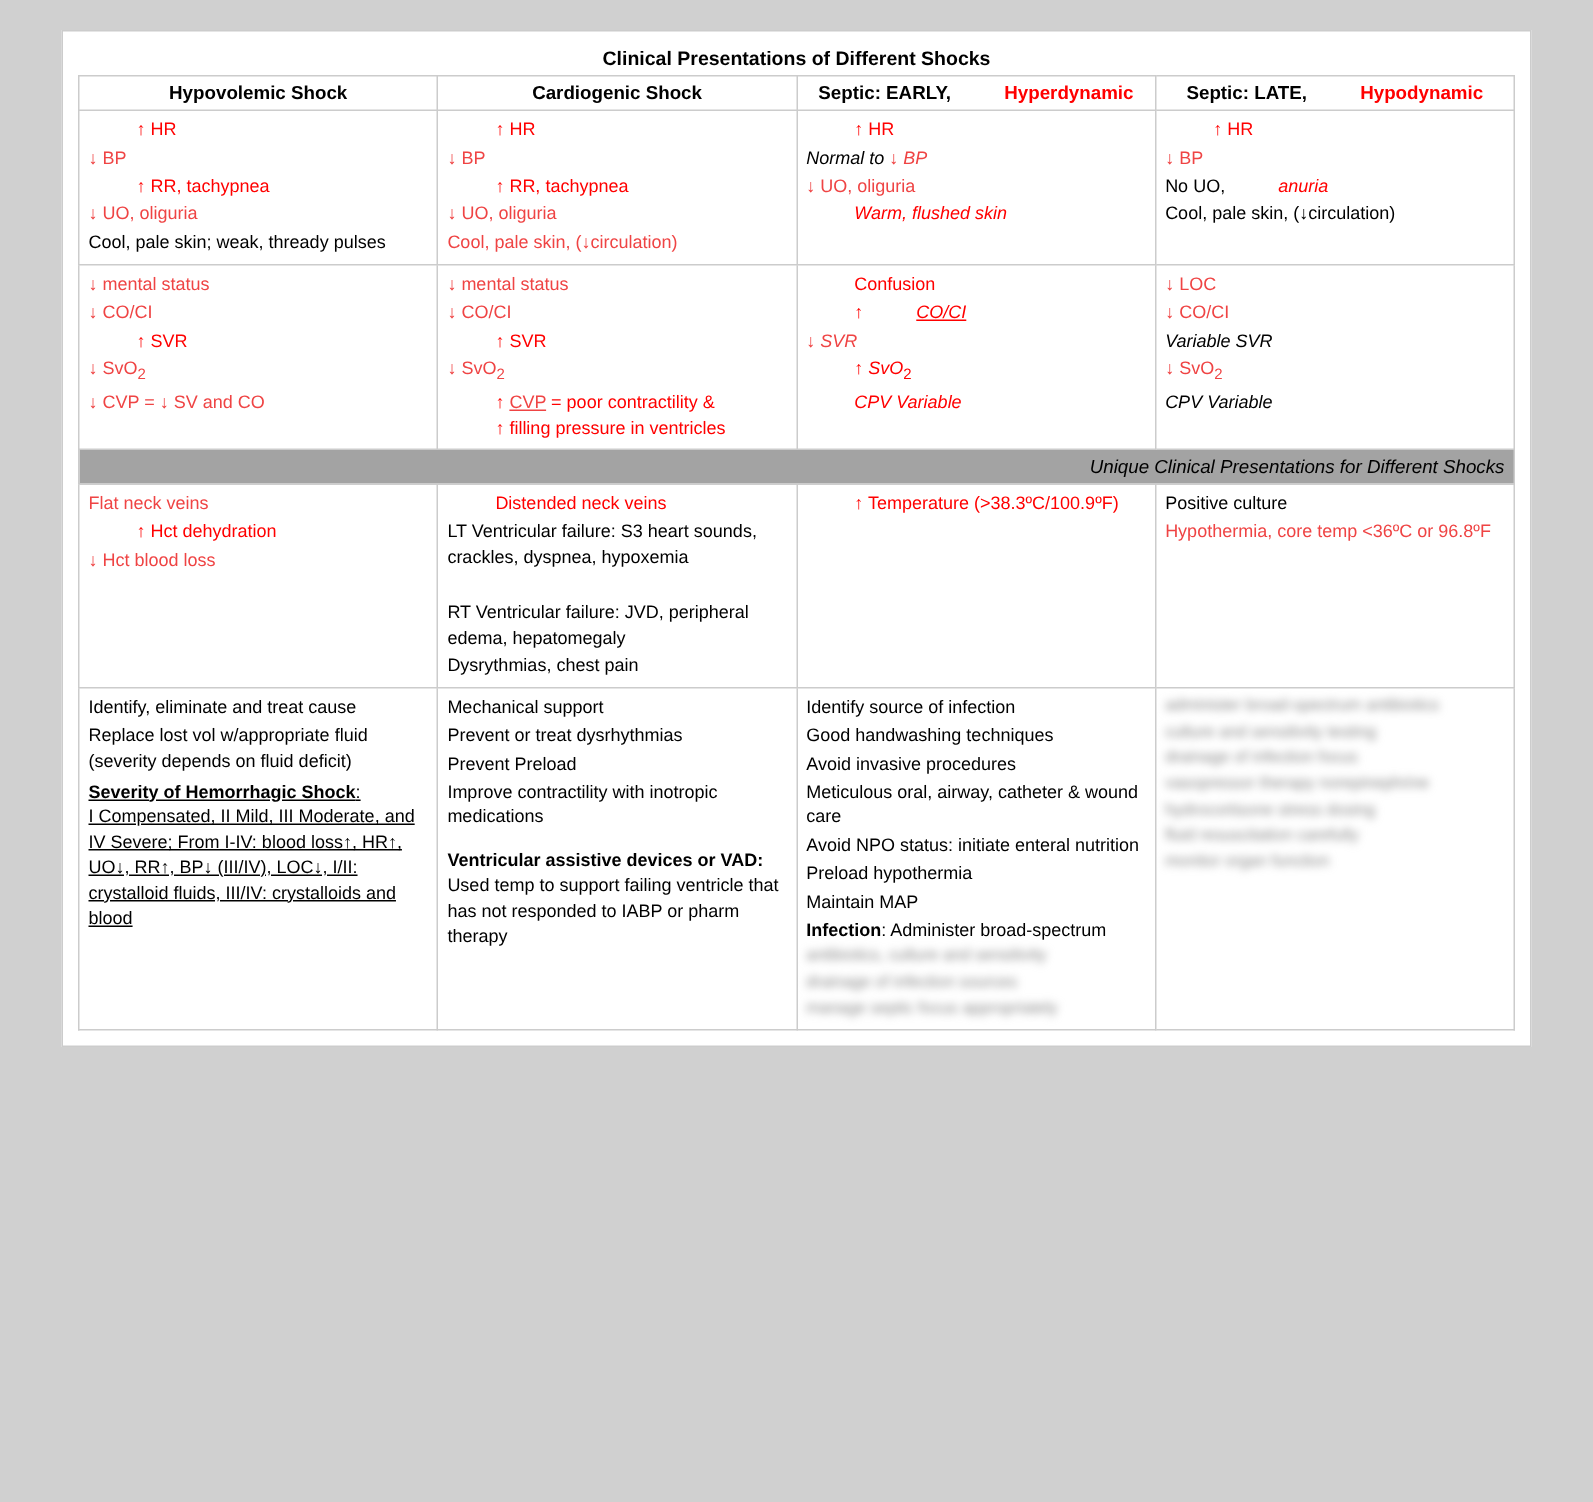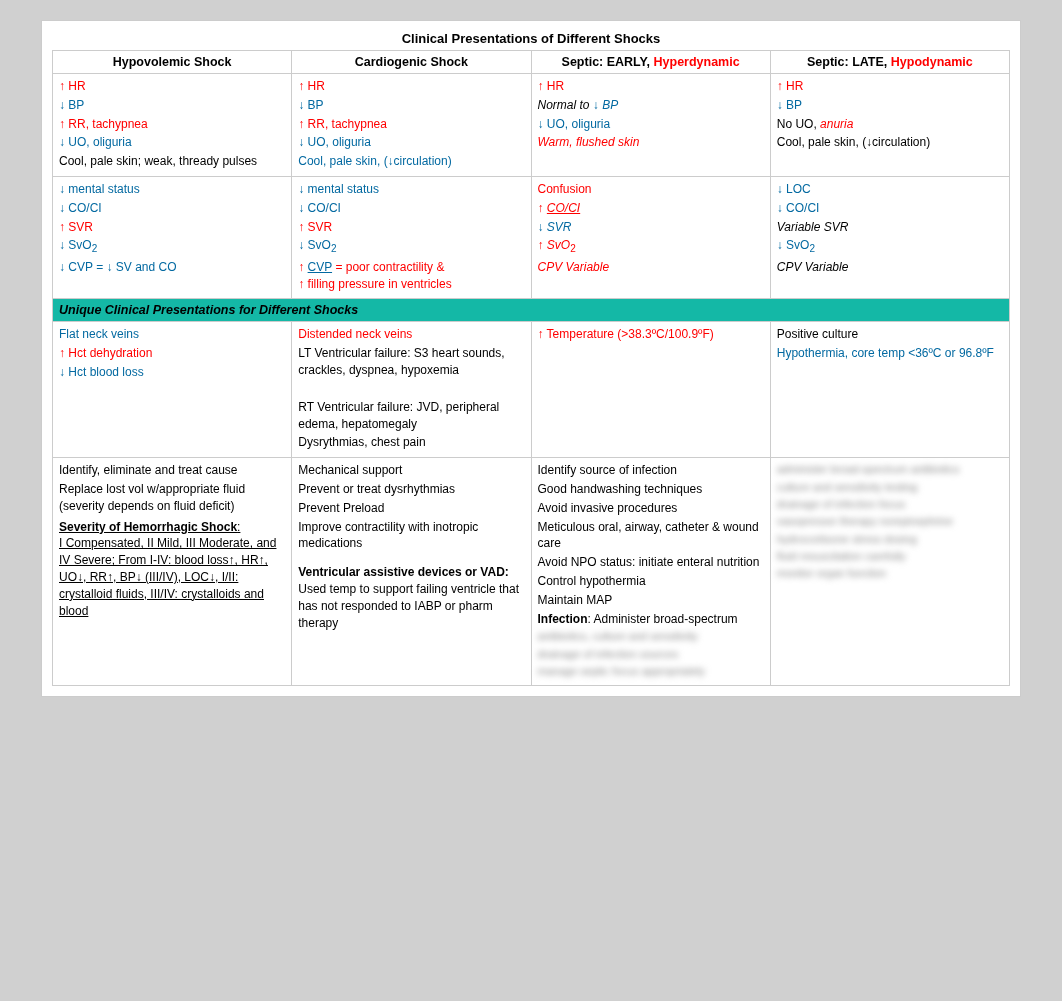--- a/index.html
+++ b/index.html
@@ -35,28 +35,28 @@
       padding: 4px 6px;
       width: 25%;
     }
     .col-header {
       text-align: center;
       font-weight: bold;
       font-size: 12.5px;
       background: white;
     }
     .section-header {
-      text-align: left;
-      font-weight: bold;
+      text-align: right;
+      font-weight: normal;
       font-style: italic;
       font-size: 12.5px;
-      background: #14b8a6;
-    }
-    .red { color: red; }
-    .blue { color: #0369a1; }
+      background: #a3a3a3;
+    }
+    .red { color: red; margin-left: 32px; }
+    .blue { color: #ef4444; }
     .italic { font-style: italic; }
     .underline { text-decoration: underline; }
     p { margin-bottom: 2px; line-height: 1.4; }
     .management-blurred {
       filter: blur(3px);
       color: #888;
       font-size: 11px;
       line-height: 1.5;
     }
   </style>
@@ -185,21 +185,21 @@
         <p>Prevent Preload</p>
         <p>Improve contractility with inotropic medications</p>
         <p style="margin-top:12px;"><strong>Ventricular assistive devices or VAD:</strong> Used temp to support failing ventricle that has not responded to IABP or pharm therapy</p>
       </td>
       <td>
         <p>Identify source of infection</p>
         <p>Good handwashing techniques</p>
         <p>Avoid invasive procedures</p>
         <p>Meticulous oral, airway, catheter &amp; wound care</p>
         <p>Avoid NPO status: initiate enteral nutrition</p>
-        <p>Control hypothermia</p>
+        <p>Preload hypothermia</p>
         <p>Maintain MAP</p>
         <p><strong>Infection</strong>: Administer broad-spectrum</p>
         <div class="management-blurred">
           <p>antibiotics, culture and sensitivity</p>
           <p>drainage of infection sources</p>
           <p>manage septic focus appropriately</p>
         </div>
       </td>
       <td>
         <div class="management-blurred">

